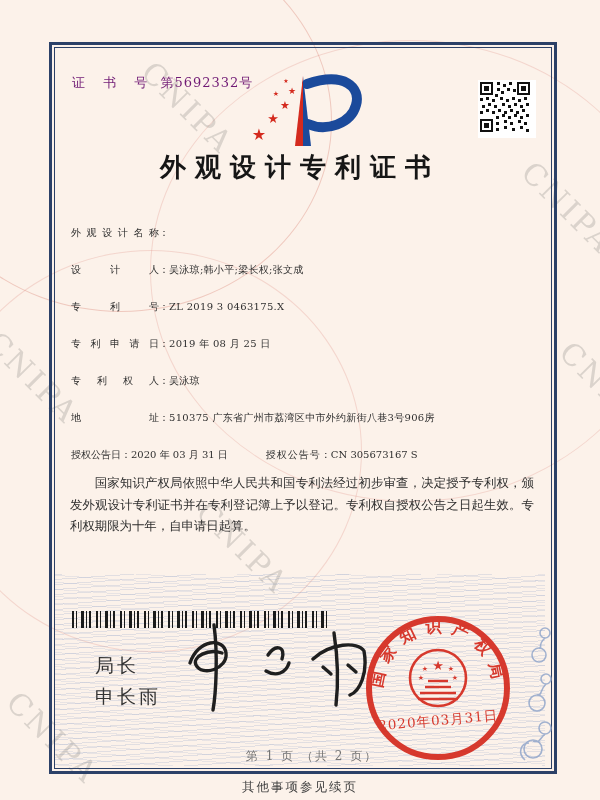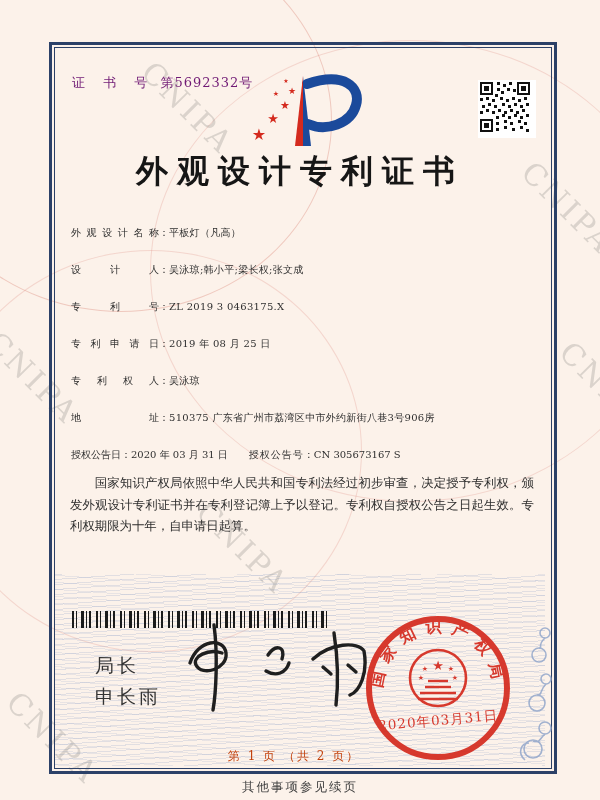--- a/index.html
+++ b/index.html
@@ -30,49 +30,49 @@
 
   .cert-no{position:absolute;left:72px;top:74px;font-size:13px;color:#701a75;}
   .cert-no .lbl{letter-spacing:7px;}
   .cert-no .val{letter-spacing:1px;margin-left:2px;}
 
   .qr{position:absolute;left:478px;top:80px;width:54px;height:54px;background:#fff;padding:2px;}
 
   .logo{position:absolute;left:243px;top:74px;}
 
   .title{position:absolute;left:0;top:150px;width:600px;text-align:center;
-         font-size:32px;font-weight:bold;color:#161616;letter-spacing:9px;}
+         font-size:26px;font-weight:bold;color:#161616;letter-spacing:9px;}
 
   .fields{position:absolute;left:71px;top:224px;width:462px;font-size:10px;}
   .frow{display:flex;margin-bottom:19px;line-height:18px;}
   .frow .lbl{width:88px;text-align:justify;text-align-last:justify;flex:none;}
   .frow .colon{flex:none;}
   .frow .val{flex:1;letter-spacing:.3px;}
   .grant-row{display:flex;line-height:18px;}
-  .grant-row .pair2{margin-left:21px;}
+  .grant-row .pair2{margin-left:38px;}
   .grant-row .lbl2{letter-spacing:1px;}
 
   .paras{position:absolute;left:70px;top:468px;width:464px;font-size:12.4px;color:#2d2d2d;}
   .paras p{margin:4px 0 5px;text-indent:2em;line-height:21.5px;text-align:justify;}
 
   .barcode{position:absolute;left:72px;top:611px;width:256px;height:17px;
     background:repeating-linear-gradient(90deg,
       #1b1b1b 0 2px, transparent 2px 4px,
       #1b1b1b 4px 5px, transparent 5px 9px,
       #1b1b1b 9px 12px, transparent 12px 14px,
       #1b1b1b 14px 15px, transparent 15px 17px,
       #1b1b1b 17px 19px, transparent 19px 24px);}
 
   .officer{position:absolute;left:95px;top:650px;font-size:19px;color:#333;line-height:31px;letter-spacing:3px;}
   .sig{position:absolute;left:168px;top:615px;}
 
   .seal{position:absolute;left:348px;top:598px;z-index:4;opacity:.92;}
 
-  .page-info{position:absolute;left:48px;top:748px;width:492px;text-align:center;
-             font-size:12px;letter-spacing:2px;color:#c2410c;}
+  .page-info{position:absolute;left:66px;top:748px;width:492px;text-align:center;
+             font-size:12px;letter-spacing:2px;color:#737373;}
   .cont-note{position:absolute;left:0;top:779px;width:600px;text-align:center;
              font-size:12.5px;color:#3f3f3f;letter-spacing:2px;}
 
   .corner-ornament{position:absolute;left:515px;top:615px;z-index:2;opacity:.85;}
 </style>
 </head>
 <body>
 
 <div class="page">
 
@@ -178,21 +178,20 @@
         </g>
       </svg>
     </div>
 
     <div class="title">外观设计专利证书</div>
 
     <div class="fields">
       <div class="frow">
         <span class="lbl">外观设计名称</span>
           <span class="colon">：</span>
-        <span class="val">平板灯（凡高）</span>
       </div>
       <div class="frow">
         <span class="lbl">设 计 人</span>
           <span class="colon">：</span>
         <span class="val">吴泳琼;韩小平;梁长权;张文成</span>
       </div>
       <div class="frow">
         <span class="lbl">专 利 号</span>
           <span class="colon">：</span>
         <span class="val">ZL 2019 3 0463175.X</span>

